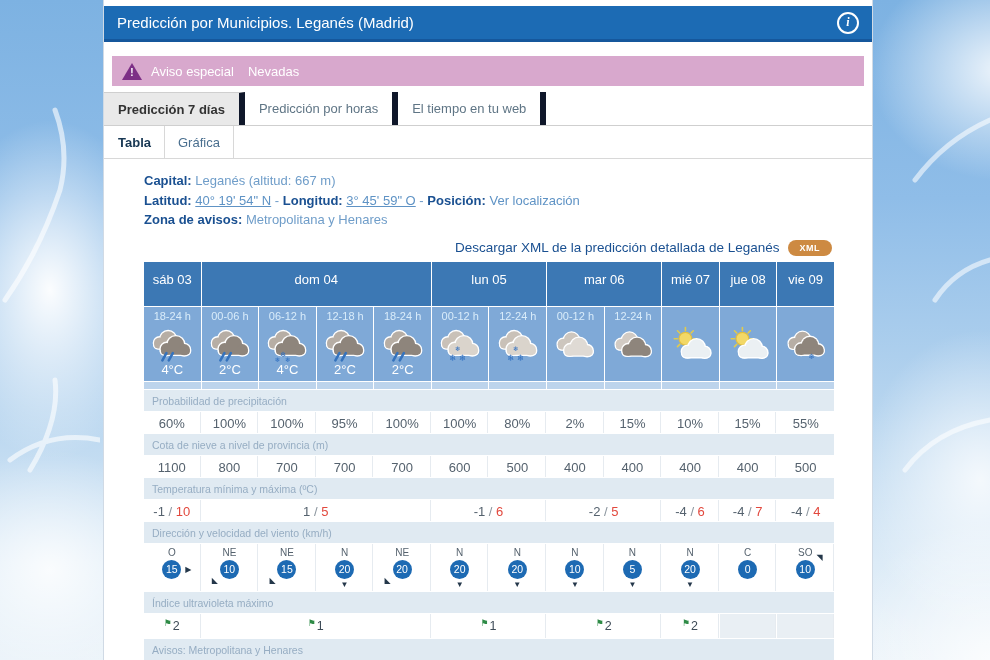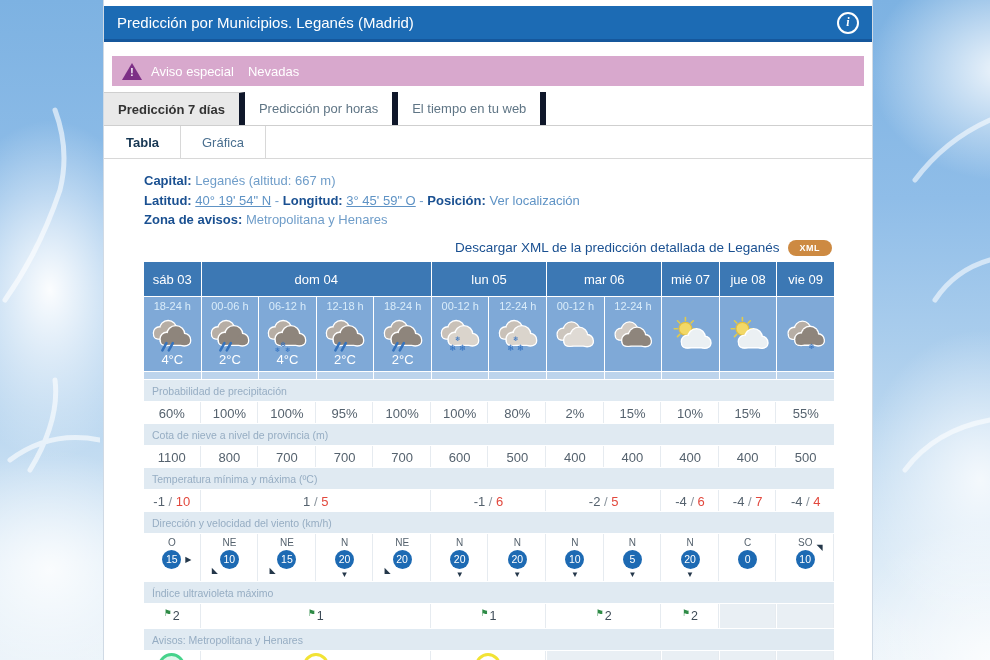--- a/index.html
+++ b/index.html
@@ -39,38 +39,38 @@
     border-bottom:17px solid #7d2f86;}
   .warn .mark{position:absolute;left:0;right:0;top:4px;text-align:center;color:#fff;
     font-size:10px;font-weight:bold;}
   .aviso .alabel{margin-right:14px;}
 
   .tabs{display:flex;border-bottom:1px solid #cfcfcf;height:33px;}
   .tab{padding:0 14px;display:flex;align-items:center;font-size:13px;color:#5f7585;
     border-right:6px solid #0f172a;cursor:pointer;background:#fff;}
   .tab.active{background:#e9e9e9;color:#333;font-weight:bold;border-top:1px solid #cfcfcf;}
   .subtabs{display:flex;border-bottom:1px solid #d8d8d8;height:32px;}
-  .subtab{padding:0 21px;display:flex;align-items:center;font-size:13px;color:#4a6f8f;
+  .subtab{padding:0 13px;display:flex;align-items:center;font-size:13px;color:#4a6f8f;
     border-right:1px solid #d8d8d8;cursor:pointer;}
   .subtab:first-child{border-left:1px solid transparent;}
   .subtab.active{color:#173753;font-weight:bold;}
 
   .info{padding:12px 0 0 40px;font-size:13px;line-height:19.5px;color:#6f9dc9;}
   .info .lbl{color:#1a5091;font-weight:bold;}
   .info a,.info .lnk{color:#5f93c5;text-decoration:underline;cursor:pointer;}
   .info .lnk2{color:#5f93c5;text-decoration:none;cursor:pointer;}
 
   .xmlline{margin:10px 40px 6px 40px;display:flex;justify-content:flex-end;align-items:center;
     font-size:13.5px;color:#1a5091;}
   .xmlbtn{margin-left:8px;background:#cd8a42;color:#fff;font-size:9px;font-weight:bold;
     padding:3px 12px;border-radius:8px;cursor:pointer;letter-spacing:.5px;}
 
   .wtable{margin:4px 40px 0 40px;width:690px;}
   .trow{display:grid;grid-template-columns:repeat(12,1fr);column-gap:1px;margin-bottom:1px;}
-  .daycell{background:#3c78b4;color:#fff;text-align:center;font-size:13px;padding:10px 0 9px;}
+  .daycell{background:#3c78b4;color:#fff;text-align:center;font-size:13px;padding:10px 0 19px;}
   .hourcell{background:#7fa9d7;text-align:center;padding:3px 0 2px;display:flex;
     flex-direction:column;align-items:center;}
   .hour{font-size:11px;color:#d9ecfa;height:15px;}
   .temp{font-size:13px;color:#fff;height:17px;}
   .sp{background:#bdd4ec;height:7px;}
   .labelrow{background:#e0eaf2;color:#96adc3;font-size:10.5px;padding:5px 8px 4px 8px;
     margin-bottom:1px;}
   .vcell{background:#fff;text-align:center;font-size:13px;color:#55626e;padding:4px 0 2px;
     border-right:1px solid #e6ebf0;}
   .trow .vcell:last-child{border-right:none;}

